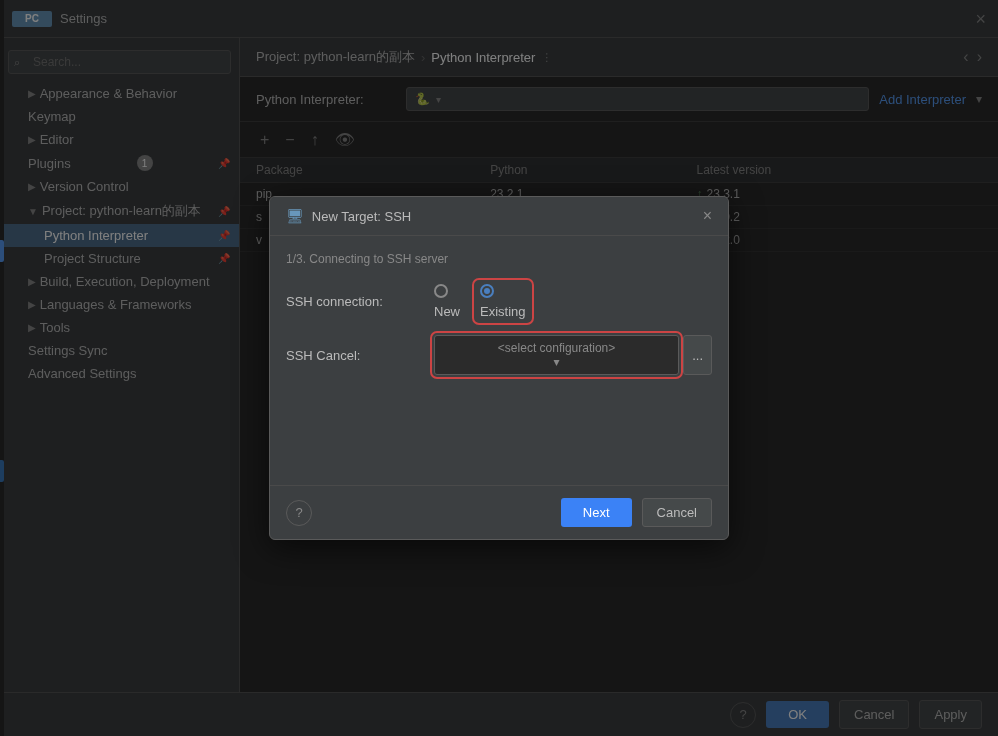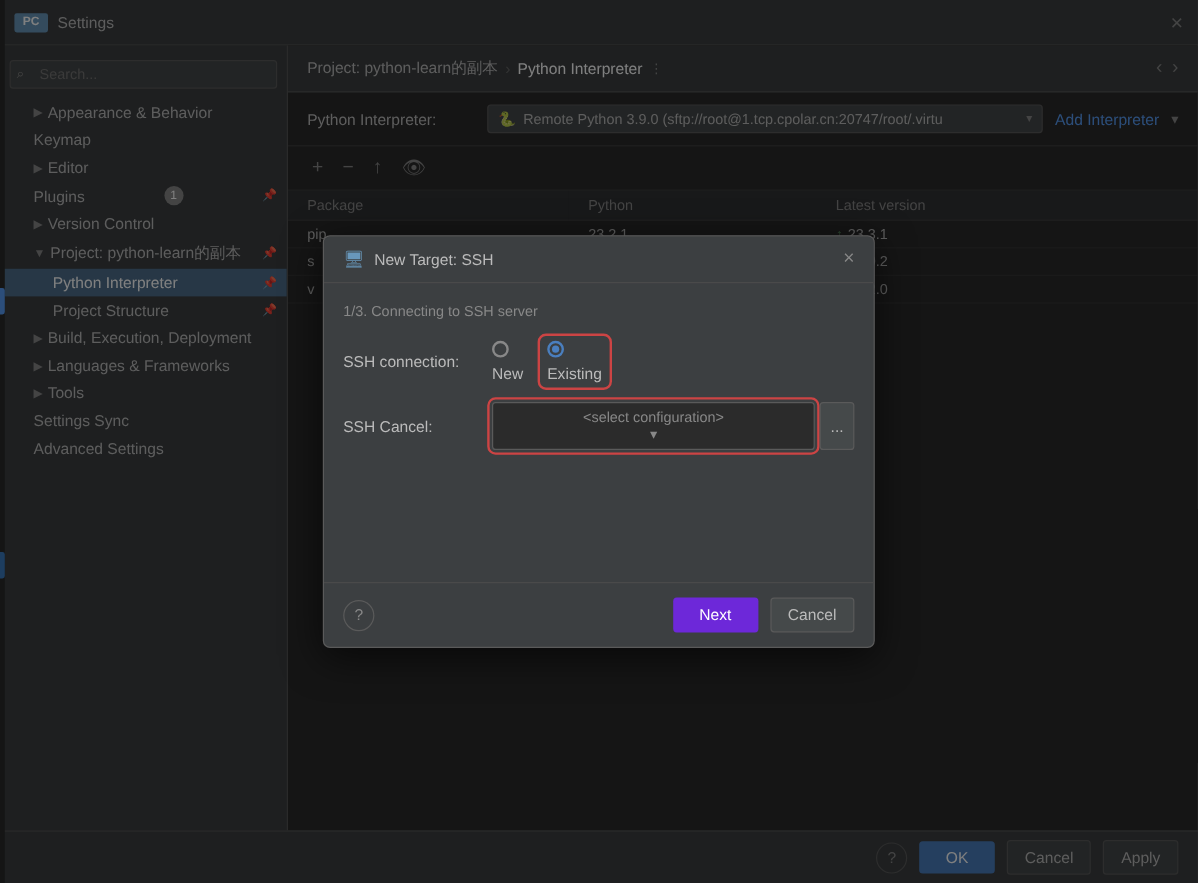--- a/index.html
+++ b/index.html
@@ -23,21 +23,21 @@
       padding: 0 12px;
       justify-content: space-between;
       border-bottom: 1px solid #555;
     }
     .title-bar-left {
       display: flex;
       align-items: center;
       gap: 8px;
     }
     .title-bar-icon {
-      width: 28px;
+      width: 40px;
       height: 16px;
       background: #6897bb;
       border-radius: 2px;
       display: flex; align-items: center; justify-content: center;
       font-size: 10px; color: white; font-weight: bold;
     }
     .title-bar-text { color: #bbb; font-size: 13px; }
     .close-btn {
       color: #888;
       font-size: 18px;
@@ -293,21 +293,21 @@
     .modal-title-text { color: #bbb; font-size: 13px; font-weight: 500; }
     .modal-close {
       background: none; border: none; color: #888; cursor: pointer; font-size: 16px;
     }
     .modal-body { padding: 16px; }
     .modal-step { color: #888; font-size: 12px; margin-bottom: 16px; }
     .modal-row {
       display: flex;
       align-items: center;
       margin-bottom: 14px;
-      gap: 4px;
+      gap: 28px;
     }
     .modal-row-label { color: #bbb; font-size: 13px; min-width: 120px; }
     .radio-group { display: flex; gap: 16px; align-items: center; }
     .radio-option { display: flex; gap: 6px; cursor: pointer; color: #bbb; font-size: 13px; flex-direction: column; }
     .radio-input {
       width: 14px; height: 14px;
       border: 2px solid #888;
       border-radius: 50%;
       position: relative;
       background: transparent;
@@ -363,21 +363,21 @@
 
     .modal-footer {
       padding: 12px 16px;
       display: flex;
       align-items: center;
       justify-content: space-between;
       border-top: 1px solid #4a4a4a;
     }
     .modal-footer-right { display: flex; gap: 10px; }
     .btn-next {
-      background: #6d28d9;
+      background: #3b82f6;
       color: #fff;
       border: none;
       border-radius: 3px;
       padding: 4px 22px;
       cursor: pointer;
       font-size: 13px;
     }
     .btn-modal-cancel {
       background: #45494a;
       color: #bbb;
@@ -517,21 +517,20 @@
       <div class="header-nav">
         <span>‹</span>
         <span>›</span>
       </div>
     </div>
 
     <div class="interpreter-bar">
       <span class="interpreter-label">Python Interpreter:</span>
       <div class="interpreter-dropdown">
         <span class="interp-icon">🐍</span>
-        <span class="interp-text">Remote Python 3.9.0 (sftp://root@1.tcp.cpolar.cn:20747/root/.virtu</span>
         <span class="dropdown-arrow">▾</span>
       </div>
       <span class="add-interpreter-btn">Add Interpreter</span>
       <span style="color:#888; font-size:12px;">▾</span>
     </div>
 
     <div class="pkg-toolbar">
       <button class="tool-btn">+</button>
       <button class="tool-btn">−</button>
       <button class="tool-btn">↑</button>

